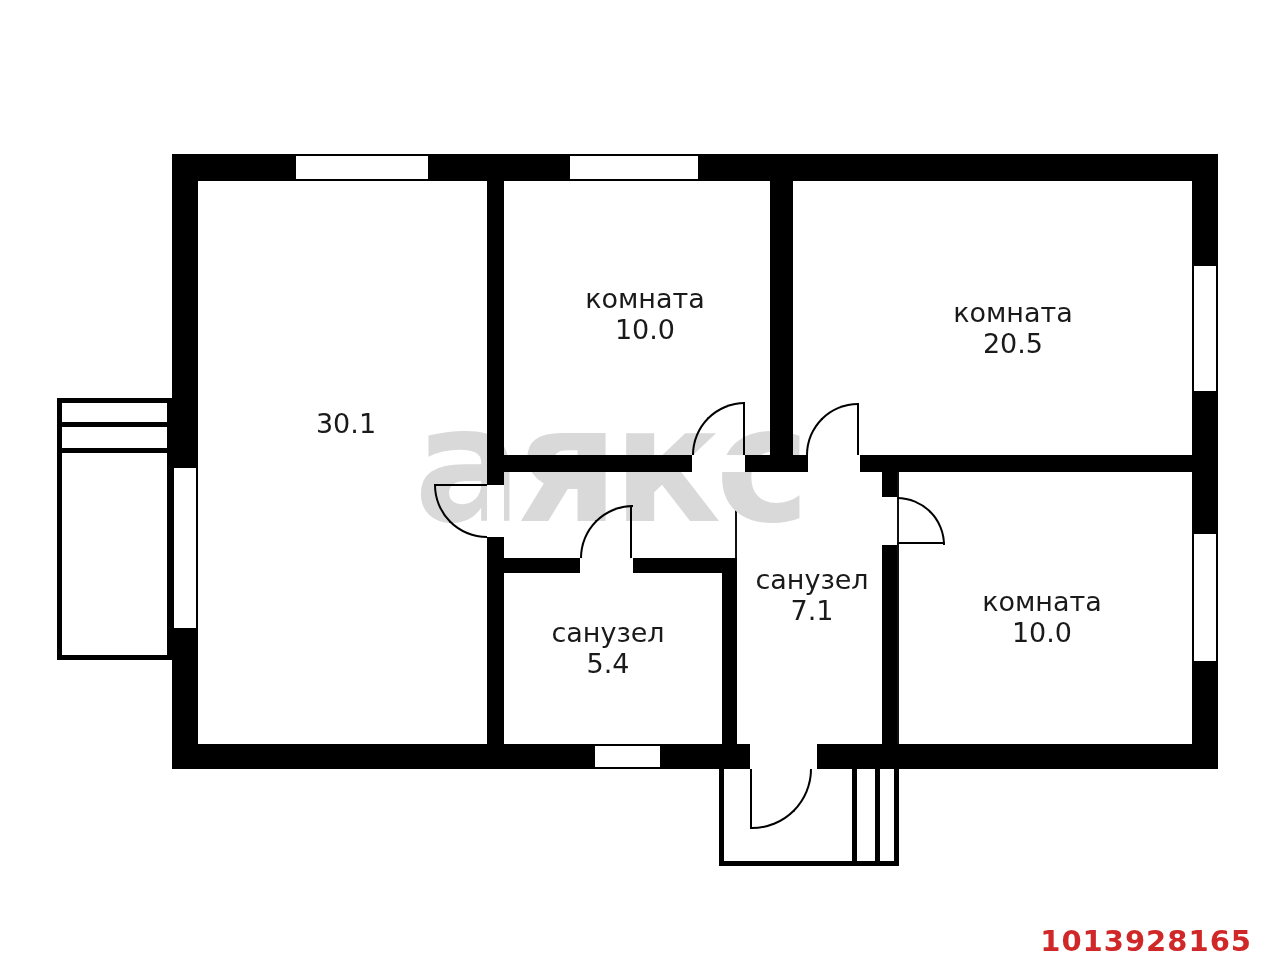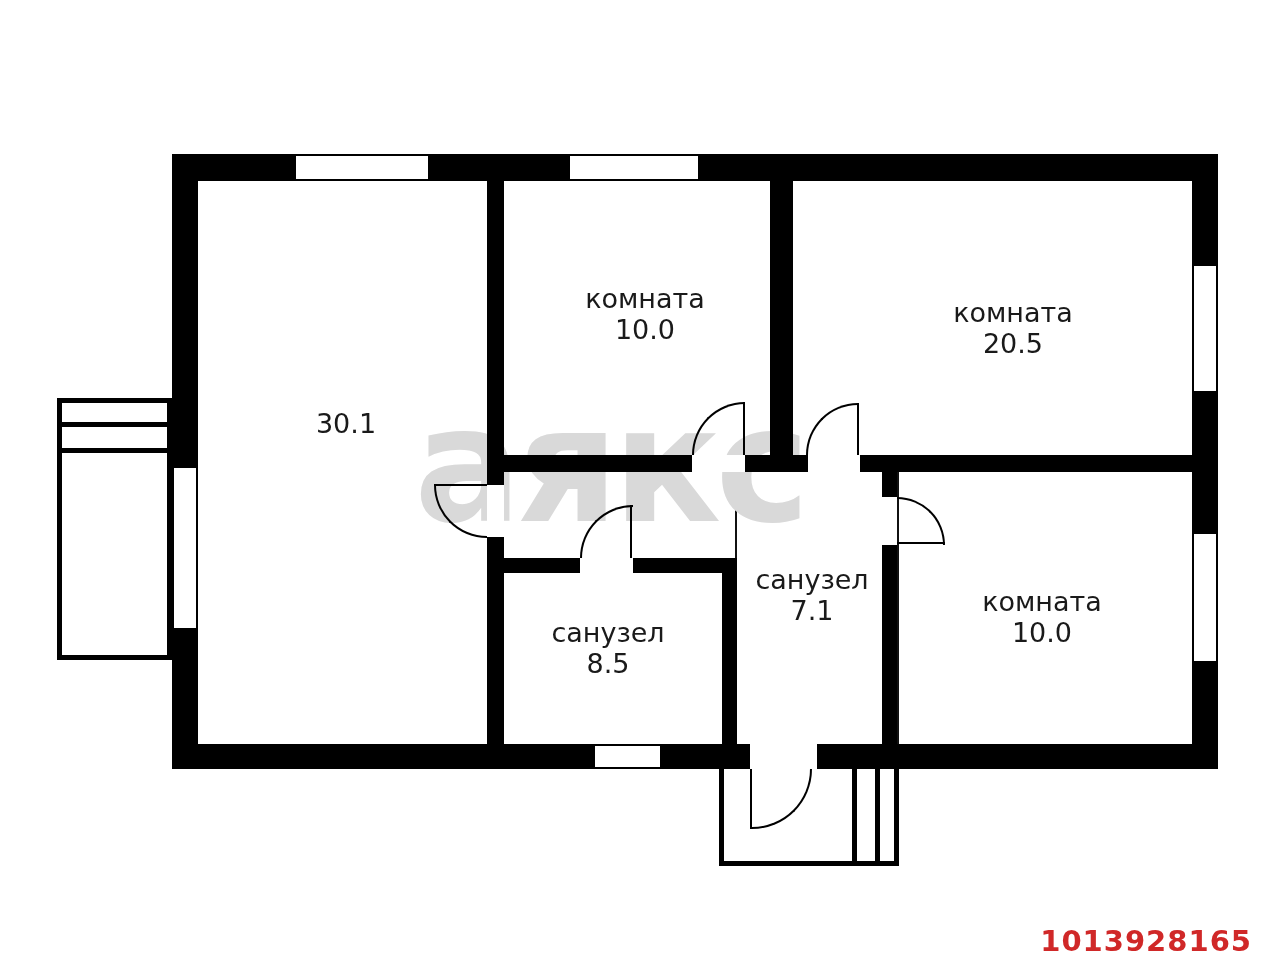--- a/index.html
+++ b/index.html
@@ -109,21 +109,21 @@
   <div class="label" style="left:1013px;top:297px;">
     <div>комната</div>
     <div>20.5</div>
   </div>
   <div class="label" style="left:812px;top:564px;">
     <div>санузел</div>
     <div>7.1</div>
   </div>
   <div class="label" style="left:608px;top:617px;">
     <div>санузел</div>
-    <div>8.5</div>
+    <div>5.4</div>
   </div>
   <div class="label" style="left:1042px;top:586px;">
     <div>комната</div>
     <div>10.0</div>
   </div>
 
   <div class="listing-id">1013928165</div>
 
 </div>
 

